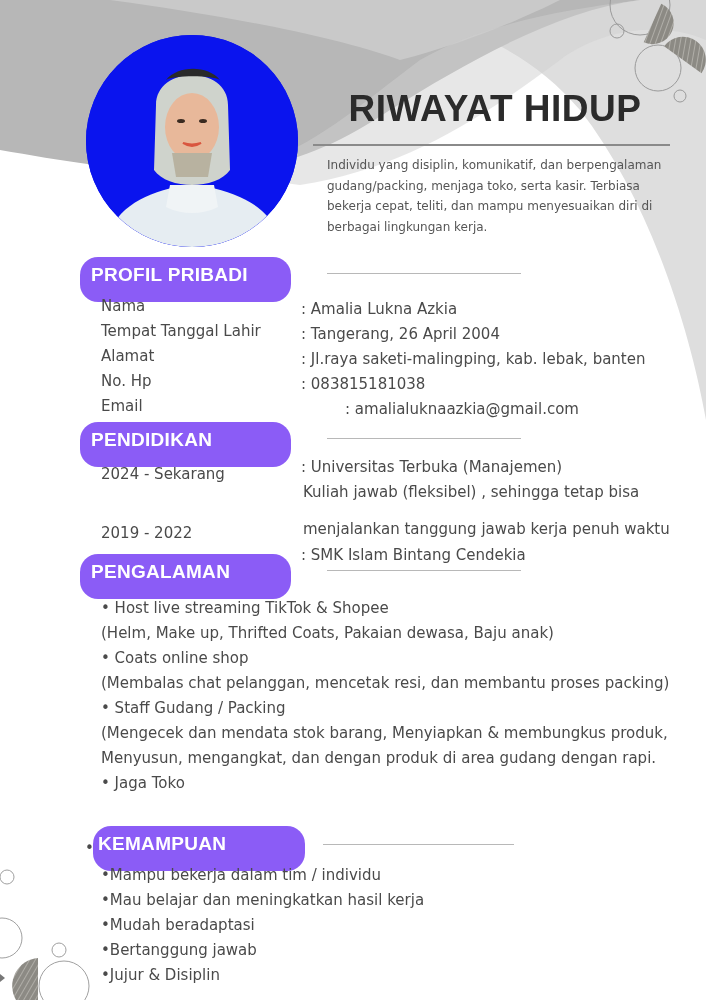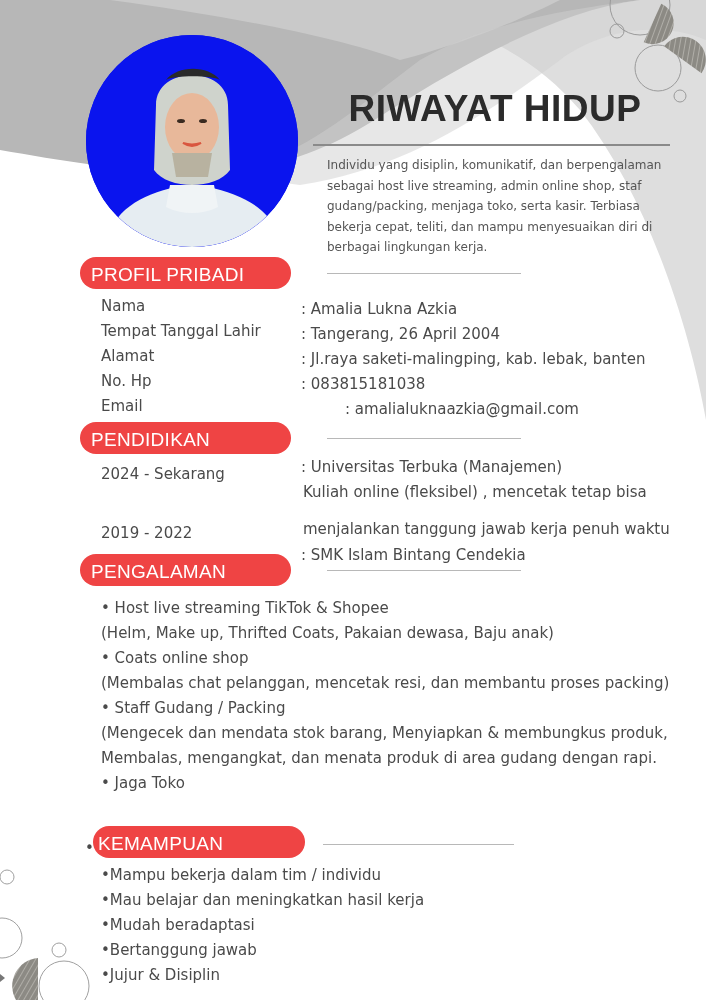--- a/index.html
+++ b/index.html
@@ -22,22 +22,22 @@
       font-size: 37px; letter-spacing: 0.5px; color: #2b2b2b;
       text-align: center; z-index: 3; white-space: nowrap;
     }
     .title-rule { position: absolute; left: 313px; top: 144px; width: 357px; height: 2px; background: #8a8a8a; z-index: 3; }
     .summary {
       position: absolute; left: 327px; top: 155px; width: 360px;
       font-size: 12px; line-height: 20.5px; color: #555; z-index: 3;
     }
 
     .pill {
-      position: absolute; height: 32px; border-radius: 18px; background: #ef4444;
-      color: #ffffff; font-family: "Liberation Sans", sans-serif; font-weight: normal;
+      position: absolute; height: 45px; border-radius: 18px; background: #8b5cf6;
+      color: #ffffff; font-family: "Liberation Sans", sans-serif; font-weight: bold;
       font-size: 19px; letter-spacing: 0.3px; line-height: 35px; padding-left: 11px;
       box-sizing: border-box; z-index: 3; white-space: nowrap;
     }
     .rule { position: absolute; height: 1px; background: #b8b8b8; z-index: 3; }
 
     .txt { position: absolute; font-size: 15px; color: #4a4a4a; z-index: 3; white-space: nowrap; }
     .rows .txt { line-height: 25px; }
   </style>
 </head>
 <body>
@@ -95,21 +95,20 @@
     <ellipse cx="117" cy="86" rx="4" ry="2" fill="#3a2a20"></ellipse>
 
     <path d="M97 108 C103 112 109 112 115 108 C109 110 103 110 97 108 Z" fill="#d9563f" stroke="#d9563f" stroke-width="2"></path>
   </svg>
 </div>
 
 <div class="title">RIWAYAT HIDUP</div>
 <div class="title-rule"></div>
 <div class="summary">
   <div>Individu yang disiplin, komunikatif, dan berpengalaman</div>
-  <div>sebagai host live streaming, admin online shop, staf</div>
   <div>gudang/packing, menjaga toko, serta kasir. Terbiasa</div>
   <div>bekerja cepat, teliti, dan mampu menyesuaikan diri di</div>
   <div>berbagai lingkungan kerja.</div>
 </div>
 <div class="rule" style="left:327px; top:273px; width:194px;"></div>
 
 <div class="pill" style="left:80px; top:257px; width:211px;">PROFIL PRIBADI</div>
 <div class="rows">
   <div class="txt" style="left:101px; top:294px;">Nama</div>
   <div class="txt" style="left:101px; top:319px;">Tempat Tanggal Lahir</div>
@@ -122,36 +121,36 @@
   <div class="txt" style="left:301px; top:347px;">: Jl.raya saketi-malingping, kab. lebak, banten</div>
   <div class="txt" style="left:301px; top:372px;">: 083815181038</div>
   <div class="txt" style="left:301px; top:397px;margin-left:44px;">: amalialuknaazkia@gmail.com</div>
 </div>
 <div class="rule" style="left:327px; top:438px; width:194px;"></div>
 
 <div class="pill" style="left:80px; top:422px; width:211px;">PENDIDIKAN</div>
 <div class="rows">
   <div class="txt" style="left:101px; top:462px;">2024 - Sekarang</div>
   <div class="txt" style="left:301px; top:455px;">: Universitas Terbuka (Manajemen)</div>
-  <div class="txt" style="left:303px; top:480px;">Kuliah online (fleksibel) , mencetak tetap bisa</div>
+  <div class="txt" style="left:303px; top:480px;">Kuliah jawab (fleksibel) , sehingga tetap bisa</div>
   <div class="txt" style="left:303px; top:476px;margin-top:41px;">menjalankan tanggung jawab kerja penuh waktu</div>
   <div class="txt" style="left:101px; top:521px;">2019 - 2022</div>
   <div class="txt" style="left:301px; top:543px;">: SMK Islam Bintang Cendekia</div>
 </div>
 <div class="rule" style="left:327px; top:570px; width:194px;"></div>
 
 <div class="pill" style="left:80px; top:554px; width:211px;">PENGALAMAN</div>
 <div class="rows">
   <div class="txt" style="left:101px; top:596px;">• Host live streaming TikTok &amp; Shopee</div>
   <div class="txt" style="left:101px; top:621px;">(Helm, Make up, Thrifted Coats, Pakaian dewasa, Baju anak)</div>
   <div class="txt" style="left:101px; top:646px;">• Coats online shop</div>
   <div class="txt" style="left:101px; top:671px;">(Membalas chat pelanggan, mencetak resi, dan membantu proses packing)</div>
   <div class="txt" style="left:101px; top:696px;">• Staff Gudang / Packing</div>
   <div class="txt" style="left:101px; top:721px;">(Mengecek dan mendata stok barang, Menyiapkan &amp; membungkus produk,</div>
-  <div class="txt" style="left:101px; top:746px;">Membalas, mengangkat, dan menata produk di area gudang dengan rapi.</div>
+  <div class="txt" style="left:101px; top:746px;">Menyusun, mengangkat, dan dengan produk di area gudang dengan rapi.</div>
   <div class="txt" style="left:101px; top:771px;">• Jaga Toko</div>
   <div class="txt" style="left:85px; top:796px;margin-top:40px;">• Kasir</div>
 </div>
 
 <div class="pill" style="left:93px; top:826px; width:212px; padding-left:5px;">KEMAMPUAN</div>
 <div class="rule" style="left:323px; top:844px; width:191px;"></div>
 <div class="rows">
   <div class="txt" style="left:101px; top:863px;">•Mampu bekerja dalam tim / individu</div>
   <div class="txt" style="left:101px; top:888px;">•Mau belajar dan meningkatkan hasil kerja</div>
   <div class="txt" style="left:101px; top:913px;">•Mudah  beradaptasi</div>

